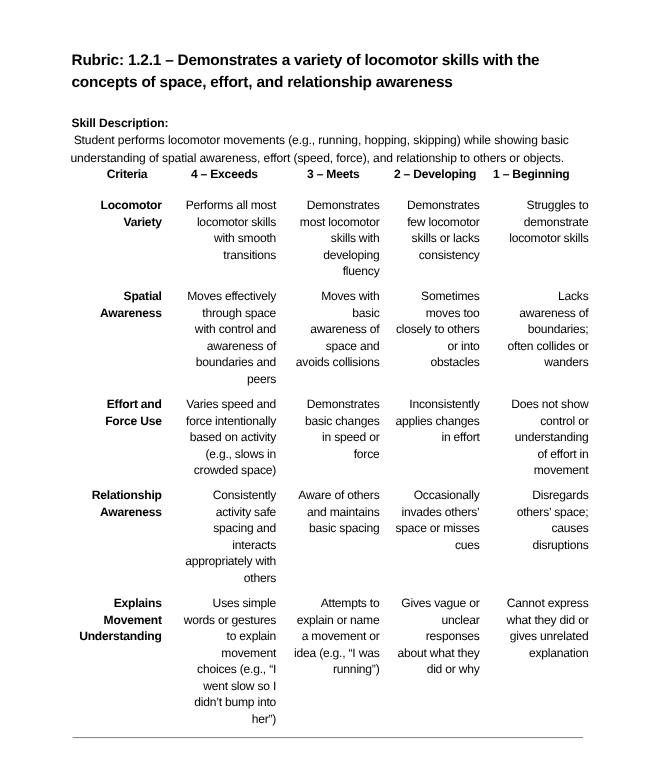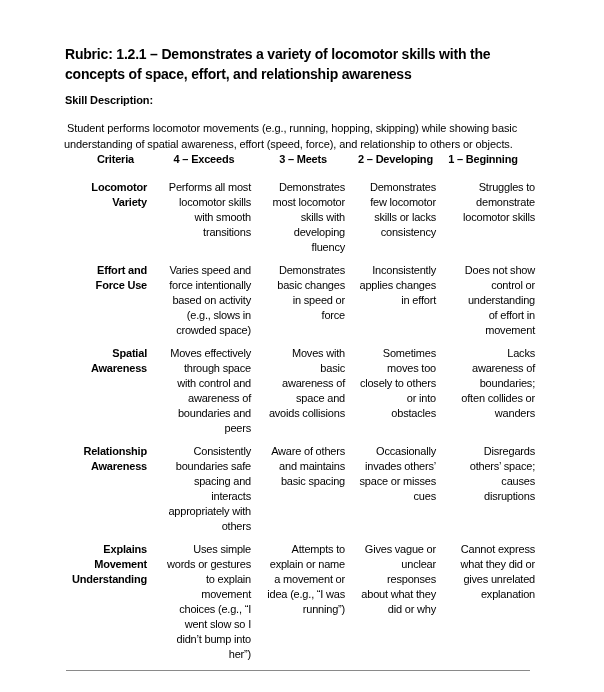--- a/index.html
+++ b/index.html
@@ -23,21 +23,21 @@
     margin: 0;
     font-size: 14px;
     font-weight: bold;
     line-height: 20px;
     letter-spacing: -0.2px;
     white-space: pre;
   }
   .skill-label {
     position: absolute;
     left: 65px;
-    top: 92px;
+    top: 104px;
     font-size: 11px;
     font-weight: bold;
     line-height: 16px;
     letter-spacing: -0.1px;
   }
   .skill-desc {
     position: absolute;
     left: 64px;
     top: 108px;
     font-size: 11px;
@@ -135,41 +135,20 @@
 skills with
 developing
 fluency</td>
         <td>Demonstrates
 few locomotor
 skills or lacks
 consistency</td>
         <td>Struggles to
 demonstrate
 locomotor skills</td>
-      </tr>
-      <tr>
-        <td class="crit">Effort and
-Force Use</td>
-        <td>Varies speed and
-force intentionally
-based on activity
-(e.g., slows in
-crowded space)</td>
-        <td>Demonstrates
-basic changes
-in speed or
-force</td>
-        <td>Inconsistently
-applies changes
-in effort</td>
-        <td>Does not show
-control or
-understanding
-of effort in
-movement</td>
       </tr>
       <tr>
         <td class="crit">Spatial
 Awareness</td>
         <td>Moves effectively
 through space
 with control and
 awareness of
 boundaries and
 peers</td>
@@ -183,24 +162,45 @@
 closely to others
 or into
 obstacles</td>
         <td>Lacks
 awareness of
 boundaries;
 often collides or
 wanders</td>
       </tr>
       <tr>
+        <td class="crit">Effort and
+Force Use</td>
+        <td>Varies speed and
+force intentionally
+based on activity
+(e.g., slows in
+crowded space)</td>
+        <td>Demonstrates
+basic changes
+in speed or
+force</td>
+        <td>Inconsistently
+applies changes
+in effort</td>
+        <td>Does not show
+control or
+understanding
+of effort in
+movement</td>
+      </tr>
+      <tr>
         <td class="crit">Relationship
 Awareness</td>
         <td>Consistently
-boundaries safe
+activity safe
 spacing and
 interacts
 appropriately with
 others</td>
         <td>Aware of others
 and maintains
 basic spacing</td>
         <td>Occasionally
 invades others’
 space or misses

